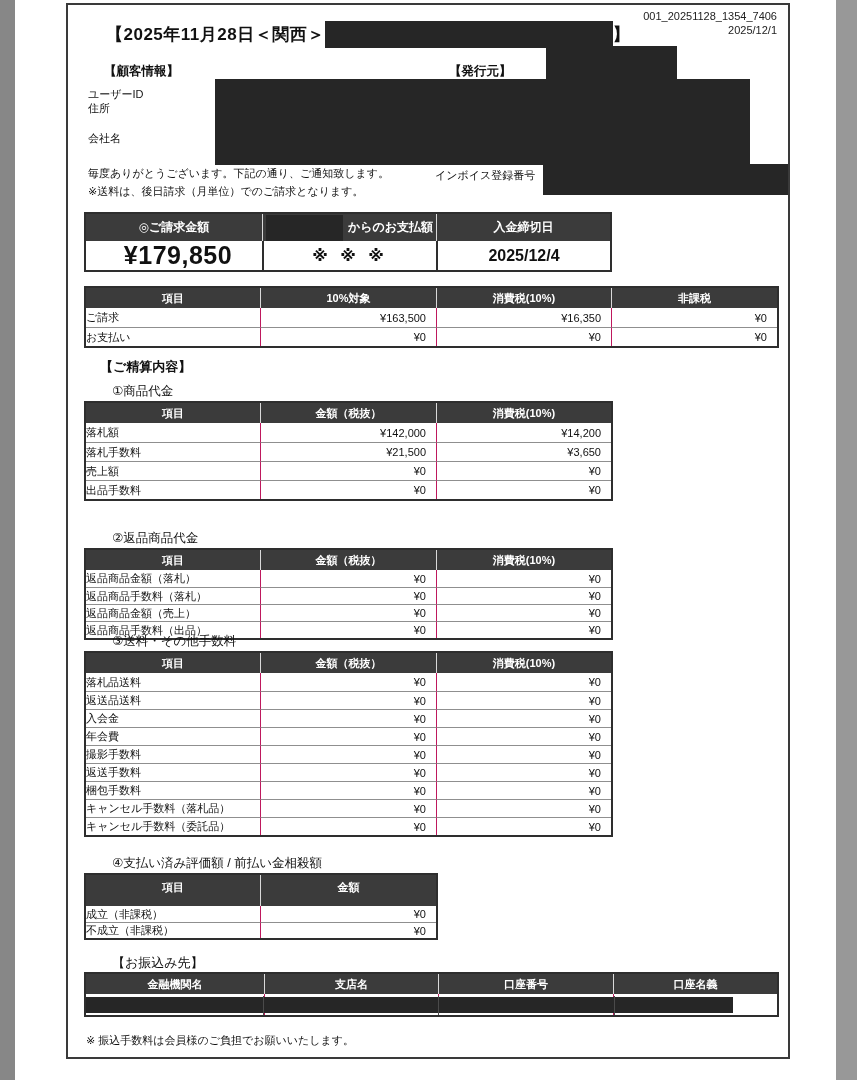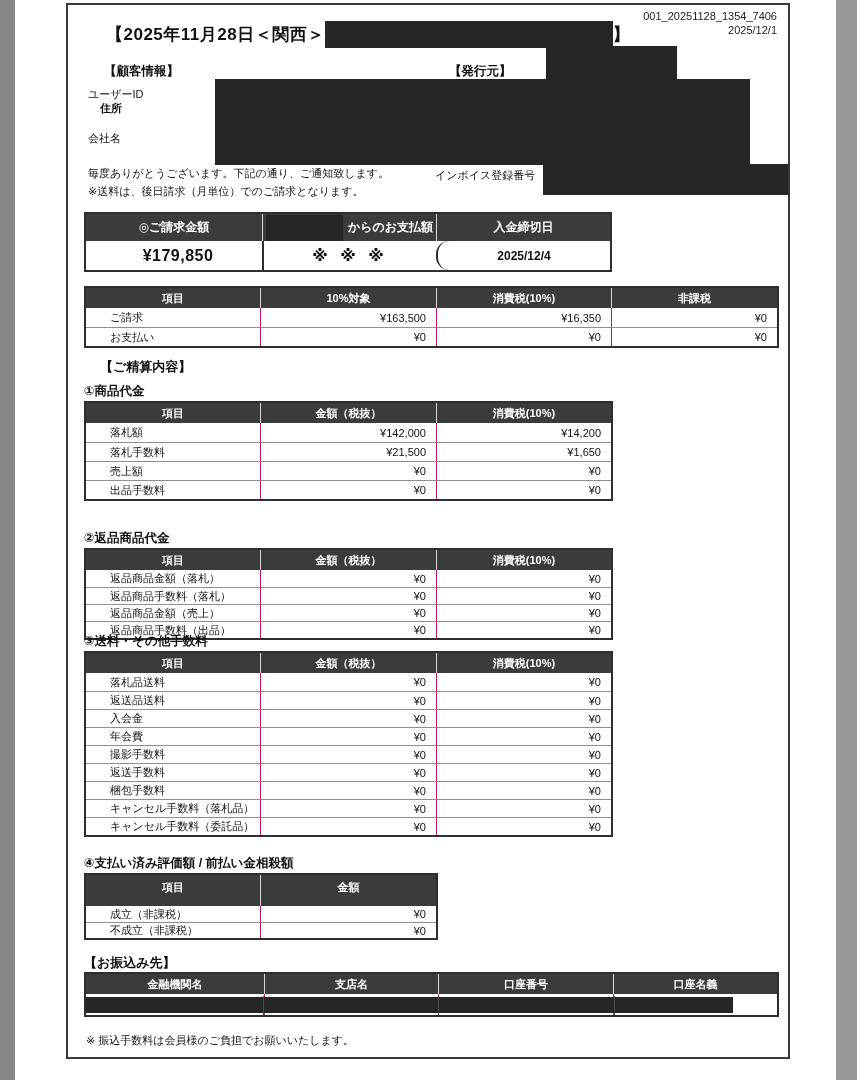--- a/index.html
+++ b/index.html
@@ -12,41 +12,41 @@
     background:#ffffff; border:2px solid #3a3a3a; }
   .abs { position:absolute; }
   .redact { background:#262626; }
 
   .title-row { display:flex; align-items:center; white-space:nowrap;
     font-size:17px; font-weight:bold; letter-spacing:0.5px; }
   .docnum { text-align:right; font-size:11px; line-height:14px; color:#222; }
 
   .seclab { font-size:12.5px; font-weight:bold; white-space:nowrap;margin-left:16px; }
   .small  { font-size:11px; white-space:nowrap; }
-  .subttl { font-size:12.5px; font-weight:bold; white-space:nowrap; margin-bottom:3px; height:15px; }
+  .subttl { font-size:12.5px; font-weight:normal; white-space:nowrap; margin-bottom:3px; height:15px;margin-left:28px; }
 
   table { border-collapse:separate; border-spacing:0; table-layout:fixed;
     width:100%; background:#fff; border:2px solid #2e2e2e; }
   th { background:#3b3b3b; color:#fff; font-weight:bold; font-size:11px;
     text-align:center; vertical-align:middle; overflow:hidden; white-space:nowrap; }
   th + th { border-left:1px solid #d9d9d9; }
   td { font-size:11px; color:#111; vertical-align:middle; background:#fff;
     overflow:hidden; white-space:nowrap; }
   td + td { border-left:1px solid #be185d; }
   tbody tr + tr td { border-top:1px solid #8f8f8f;margin-left:22px; }
-  .lab { text-align:left;  padding-left:24px; }
+  .lab { text-align:left;  padding-left:0; }
   .num { text-align:right; padding-right:10px; }
 
   
   .sum th { height:27px; font-size:12px; }
   .sum td { height:29px; text-align:center; font-weight:bold; }
   .sum td + td { border-left:2px solid #2e2e2e; }
-  .sum .v-amount { font-size:16px; letter-spacing:0.5px;padding-left:8px; }
+  .sum .v-amount { font-size:25px; letter-spacing:0.5px;padding-left:8px; }
   .sum .v-memo   { font-size:16px; letter-spacing:4px; }
-  .sum .v-date   { font-size:12px;border-radius:13px; }
+  .sum .v-date   { font-size:16px; }
   .hdr-mix { display:flex; align-items:center; justify-content:center;text-align:right; }
   .hdr-mix .redact { width:77px; height:26px; margin-right:5px; flex:none; }
 
   .t1 th { height:20px; }  .t1 td { height:19px; }
   .t2 th { height:20px; }  .t2 td { height:17px; }
   .t3 th { height:20px; }  .t3 td { height:18px; }
   .t4 th { height:31px; vertical-align:top; padding-top:5px; }
   .t4 td { height:16px; }
   .t5 th { height:20px; }  .t5 td { height:21px; }
 
@@ -75,21 +75,21 @@
     </div>
 
     <div class="abs redact" style="left:478px; top:41px; width:131px; height:33px;"></div>
     <div class="abs redact" style="left:147px; top:74px; width:535px; height:86px;"></div>
     <div class="abs redact" style="left:475px; top:159px; width:245px; height:31px;"></div>
 
     <div class="abs seclab" style="left:20px; top:58px;">【顧客情報】</div>
     <div class="abs seclab" style="left:365px; top:58px;">【発行元】</div>
 
     <div class="abs small" style="left:20px; top:82px;">ユーザーID</div>
-    <div class="abs small" style="left:32px; top:96px;font-weight:bold;">住所</div>
+    <div class="abs small" style="left:20px; top:96px;">住所</div>
     <div class="abs small" style="left:20px; top:126px;">会社名</div>
 
     <div class="abs small" style="left:20px; top:161px;">毎度ありがとうございます。下記の通り、ご通知致します。</div>
     <div class="abs small" style="left:20px; top:179px;">※送料は、後日請求（月単位）でのご請求となります。</div>
     <div class="abs small" style="left:367px; top:163px;">インボイス登録番号</div>
 
     <div class="abs" style="left:16px; top:207px; width:524px;">
       <table class="sum">
         <colgroup>
             <col style="width:176px">
@@ -170,21 +170,21 @@
         </thead>
         <tbody>
           <tr>
             <td class="lab">落札額</td>
             <td class="num">¥142,000</td>
             <td class="num">¥14,200</td>
           </tr>
           <tr>
             <td class="lab">落札手数料</td>
             <td class="num">¥21,500</td>
-            <td class="num">¥1,650</td>
+            <td class="num">¥3,650</td>
           </tr>
           <tr>
             <td class="lab">売上額</td>
             <td class="num">¥0</td>
             <td class="num">¥0</td>
           </tr>
           <tr>
             <td class="lab">出品手数料</td>
             <td class="num">¥0</td>
             <td class="num">¥0</td>

